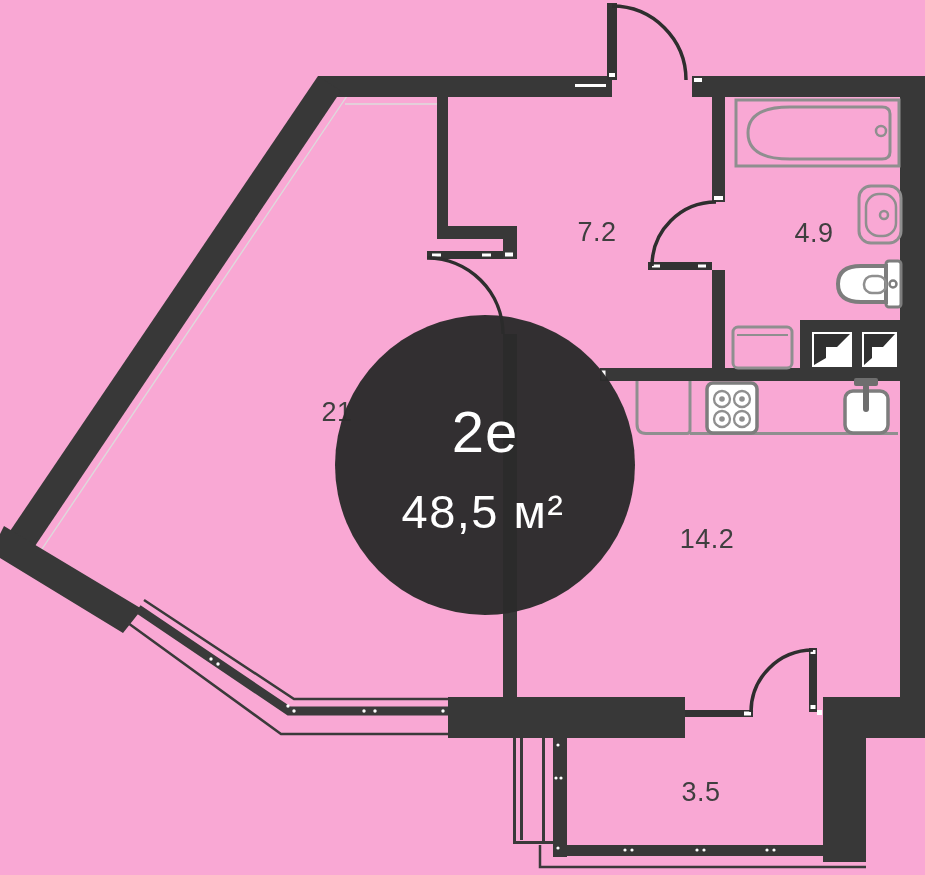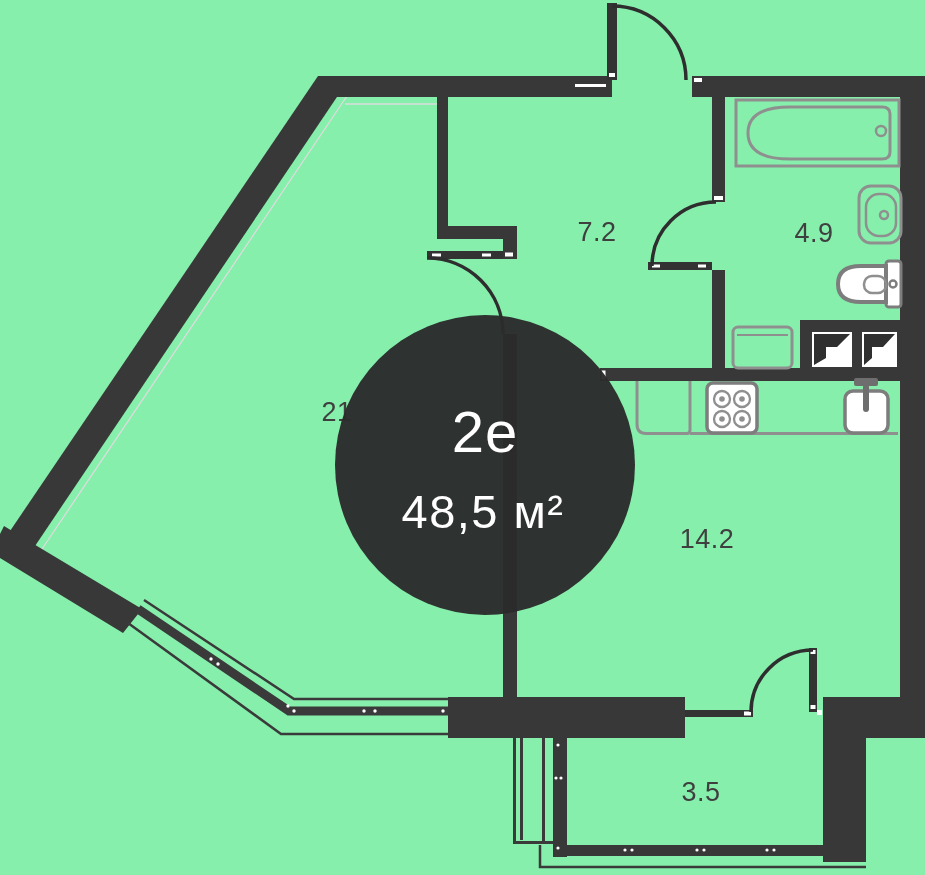--- a/index.html
+++ b/index.html
@@ -1,16 +1,16 @@
 <!DOCTYPE html>
 <html><head>
 <meta charset="utf-8">
 <style>
   html,body{margin:0;padding:0;background:#ffffff;}
-  .stage{width:925px;height:875px;position:relative;background:#86efac;overflow:hidden;}
+  .stage{width:925px;height:875px;position:relative;background:#f9a8d4;overflow:hidden;}
   svg{display:block;}
   .wall{fill:#383838;}
   .thin{stroke:#3a3a3a;fill:none;}
   .leaf{fill:#333333;}
   .dash{fill:#ffffff;}
   .dot{fill:#ffffff;}
   .fix{fill:none;stroke:#8f8f8f;}
   .fixw{fill:#ffffff;stroke:#7d7d7d;}
   .arc{fill:none;stroke:#2e2e2e;stroke-width:3.5;}
   .hair{stroke:#dcdcdc;stroke-width:1.3;fill:none;}

